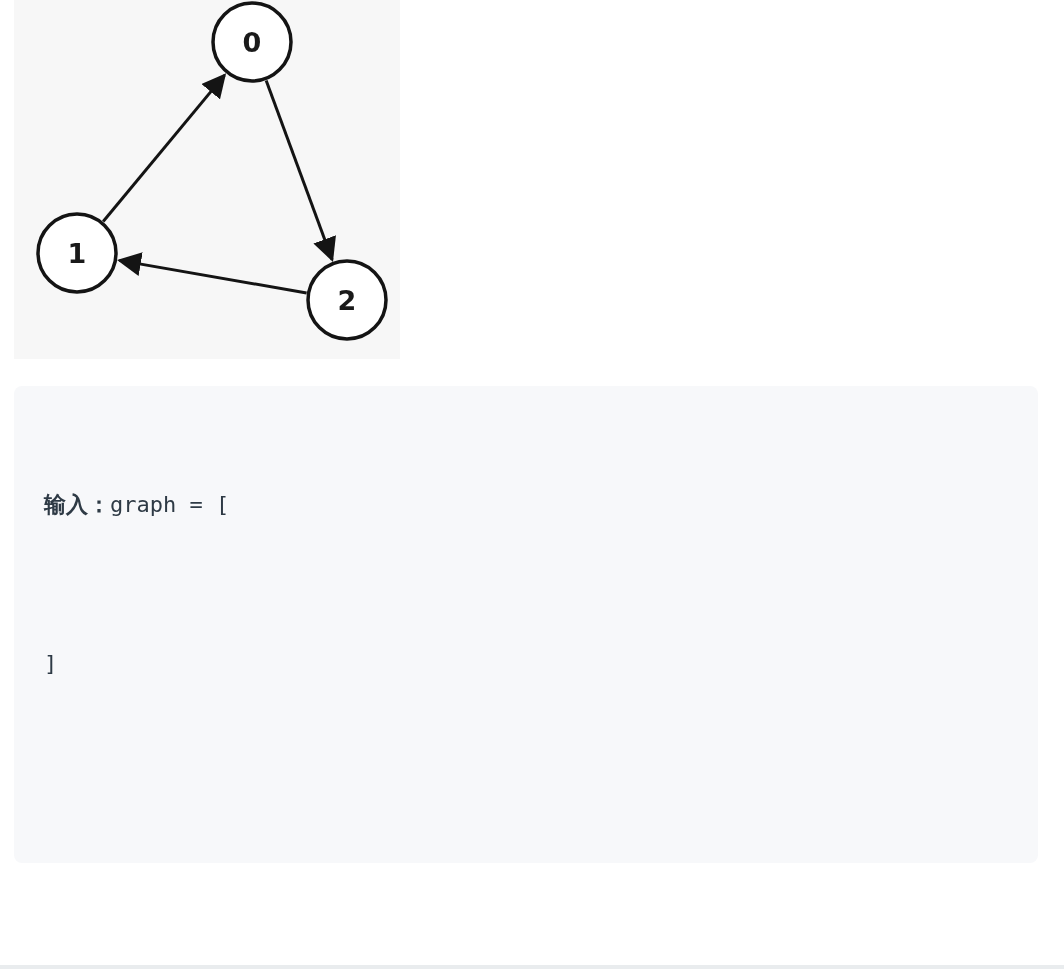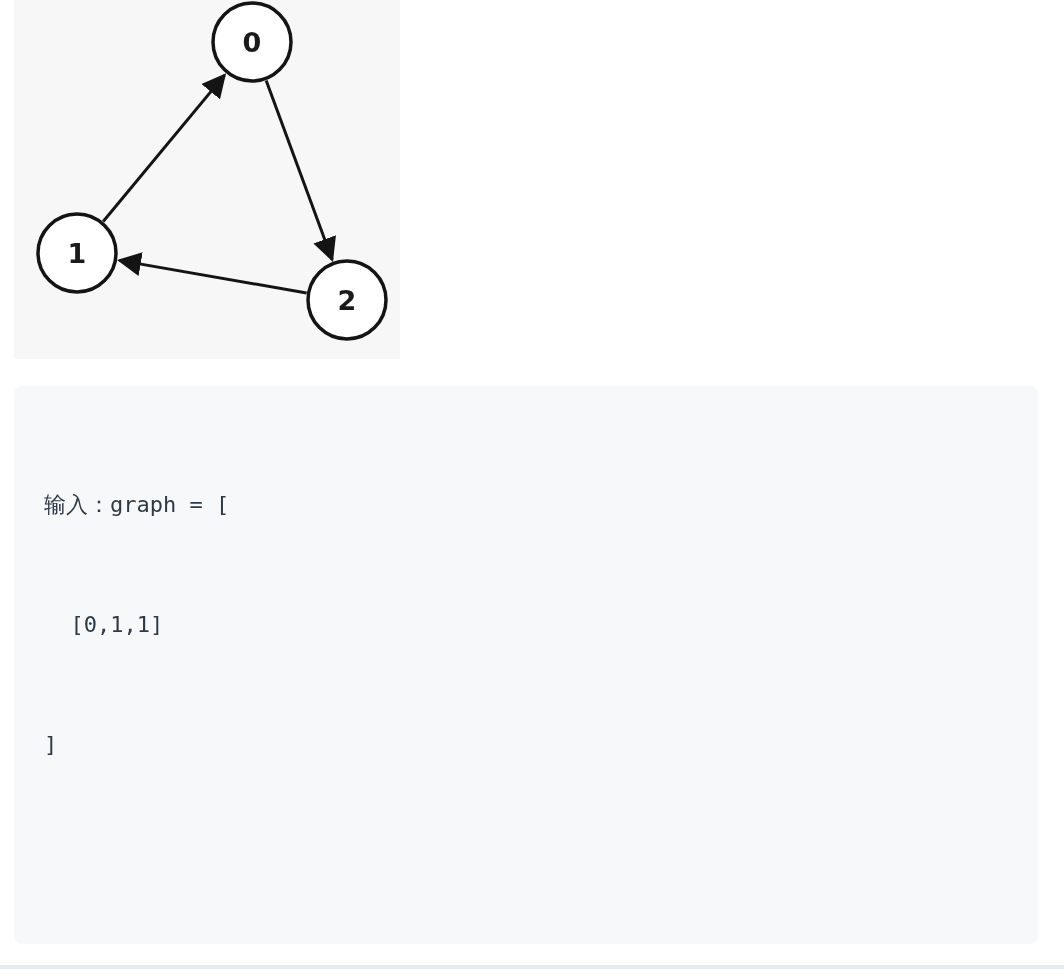--- a/index.html
+++ b/index.html
@@ -39,23 +39,24 @@
     padding: 19px 30px;
     color: #2e3a45;
     font-size: 22px;
     line-height: 40px;
     white-space: pre;
   }
   .example-block .line { min-height: 40px; }
   .mono {
     font-family: "DejaVu Sans Mono", "Liberation Mono", monospace;
     font-size: 22px;
+    margin-top: 39px;
   }
   .ex-label {
-    font-weight: normal;
+    font-weight: bold;
     color: #2e3a45;
   }
 
   
   .bottom-divider {
     position: absolute;
     left: 0;
     right: 0;
     bottom: 7px;
     height: 4px;
@@ -82,21 +83,20 @@
           <text x="238" y="42" text-anchor="middle" dy="0.36em" fill="#1a1a1a" font-family="&quot;DejaVu Sans&quot;, &quot;Liberation Sans&quot;, sans-serif" font-size="27" font-weight="bold">0</text>
           <circle cx="63" cy="253" r="39" fill="#ffffff" stroke="#141414" stroke-width="3.5"></circle>
           <text x="63" y="253" text-anchor="middle" dy="0.36em" fill="#1a1a1a" font-family="&quot;DejaVu Sans&quot;, &quot;Liberation Sans&quot;, sans-serif" font-size="27" font-weight="bold">1</text>
           <circle cx="333" cy="300" r="39" fill="#ffffff" stroke="#141414" stroke-width="3.5"></circle>
           <text x="333" y="300" text-anchor="middle" dy="0.36em" fill="#1a1a1a" font-family="&quot;DejaVu Sans&quot;, &quot;Liberation Sans&quot;, sans-serif" font-size="27" font-weight="bold">2</text>
         </svg>
     </figure>
 
     <div class="example-block" style="background: rgb(247, 248, 250);">
       <div class="line"><span class="ex-label">输入：</span><span class="mono">graph = [</span></div>
-      <div class="line mono">  [0,1,1]</div>
       <div class="line mono">]</div>
       
       
     </div>
 
   </div>
 
   <div class="bottom-divider"></div>
 </div>
 

